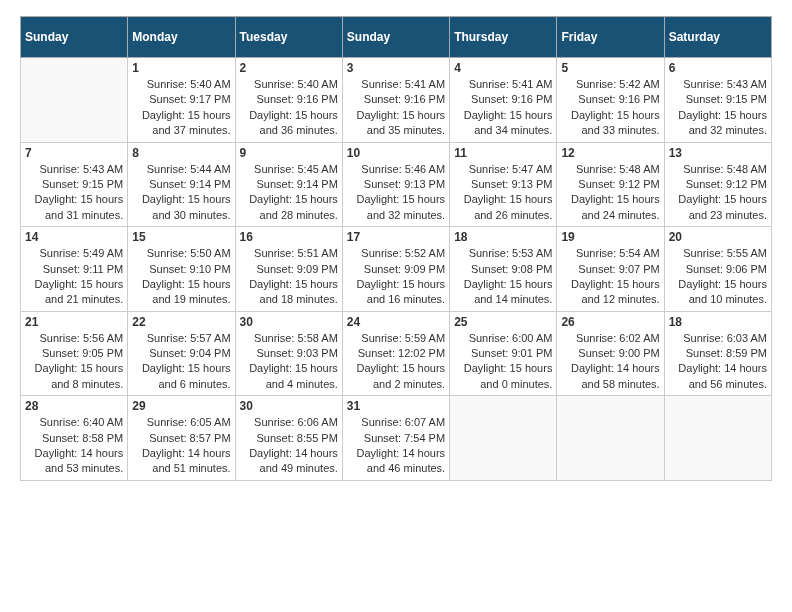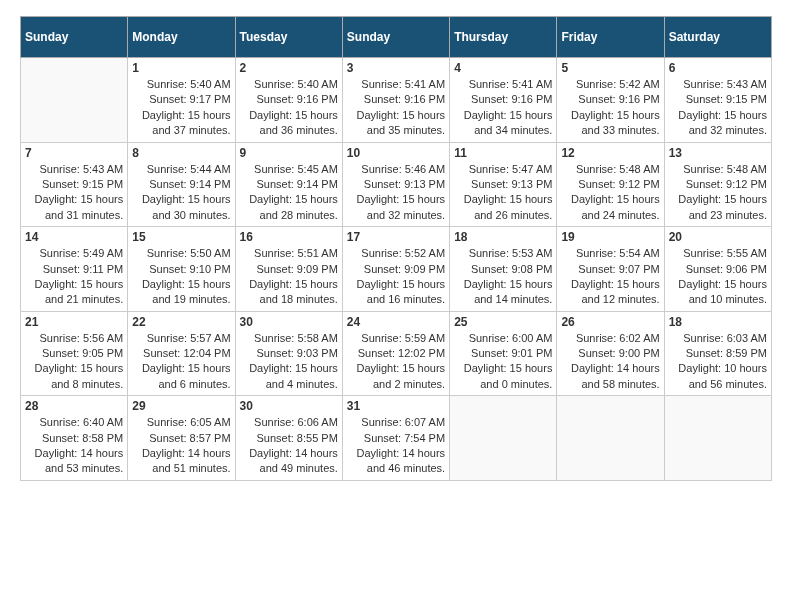--- a/index.html
+++ b/index.html
@@ -291,21 +291,21 @@
         <div class="day-info">
           <span>Sunrise: 5:56 AM</span><br>
           <span>Sunset: 9:05 PM</span><br>
           <span>Daylight: 15 hours and 8 minutes.</span>
         </div>
       </td>
           <td>
         <span class="day-number">22</span>
         <div class="day-info">
           <span>Sunrise: 5:57 AM</span><br>
-          <span>Sunset: 12:04 PM</span><br>
+          <span>Sunset: 9:04 PM</span><br>
           <span>Daylight: 15 hours and 6 minutes.</span>
         </div>
       </td>
           <td>
         <span class="day-number">30</span>
         <div class="day-info">
           <span>Sunrise: 5:58 AM</span><br>
           <span>Sunset: 9:03 PM</span><br>
           <span>Daylight: 15 hours and 4 minutes.</span>
         </div>
@@ -332,21 +332,21 @@
           <span>Sunrise: 6:02 AM</span><br>
           <span>Sunset: 9:00 PM</span><br>
           <span>Daylight: 14 hours and 58 minutes.</span>
         </div>
       </td>
           <td>
         <span class="day-number">18</span>
         <div class="day-info">
           <span>Sunrise: 6:03 AM</span><br>
           <span>Sunset: 8:59 PM</span><br>
-          <span>Daylight: 10 hours and 56 minutes.</span>
+          <span>Daylight: 14 hours and 56 minutes.</span>
         </div>
       </td>
         </tr>
         <tr>
           <td>
         <span class="day-number">28</span>
         <div class="day-info">
           <span>Sunrise: 6:40 AM</span><br>
           <span>Sunset: 8:58 PM</span><br>
           <span>Daylight: 14 hours and 53 minutes.</span>

